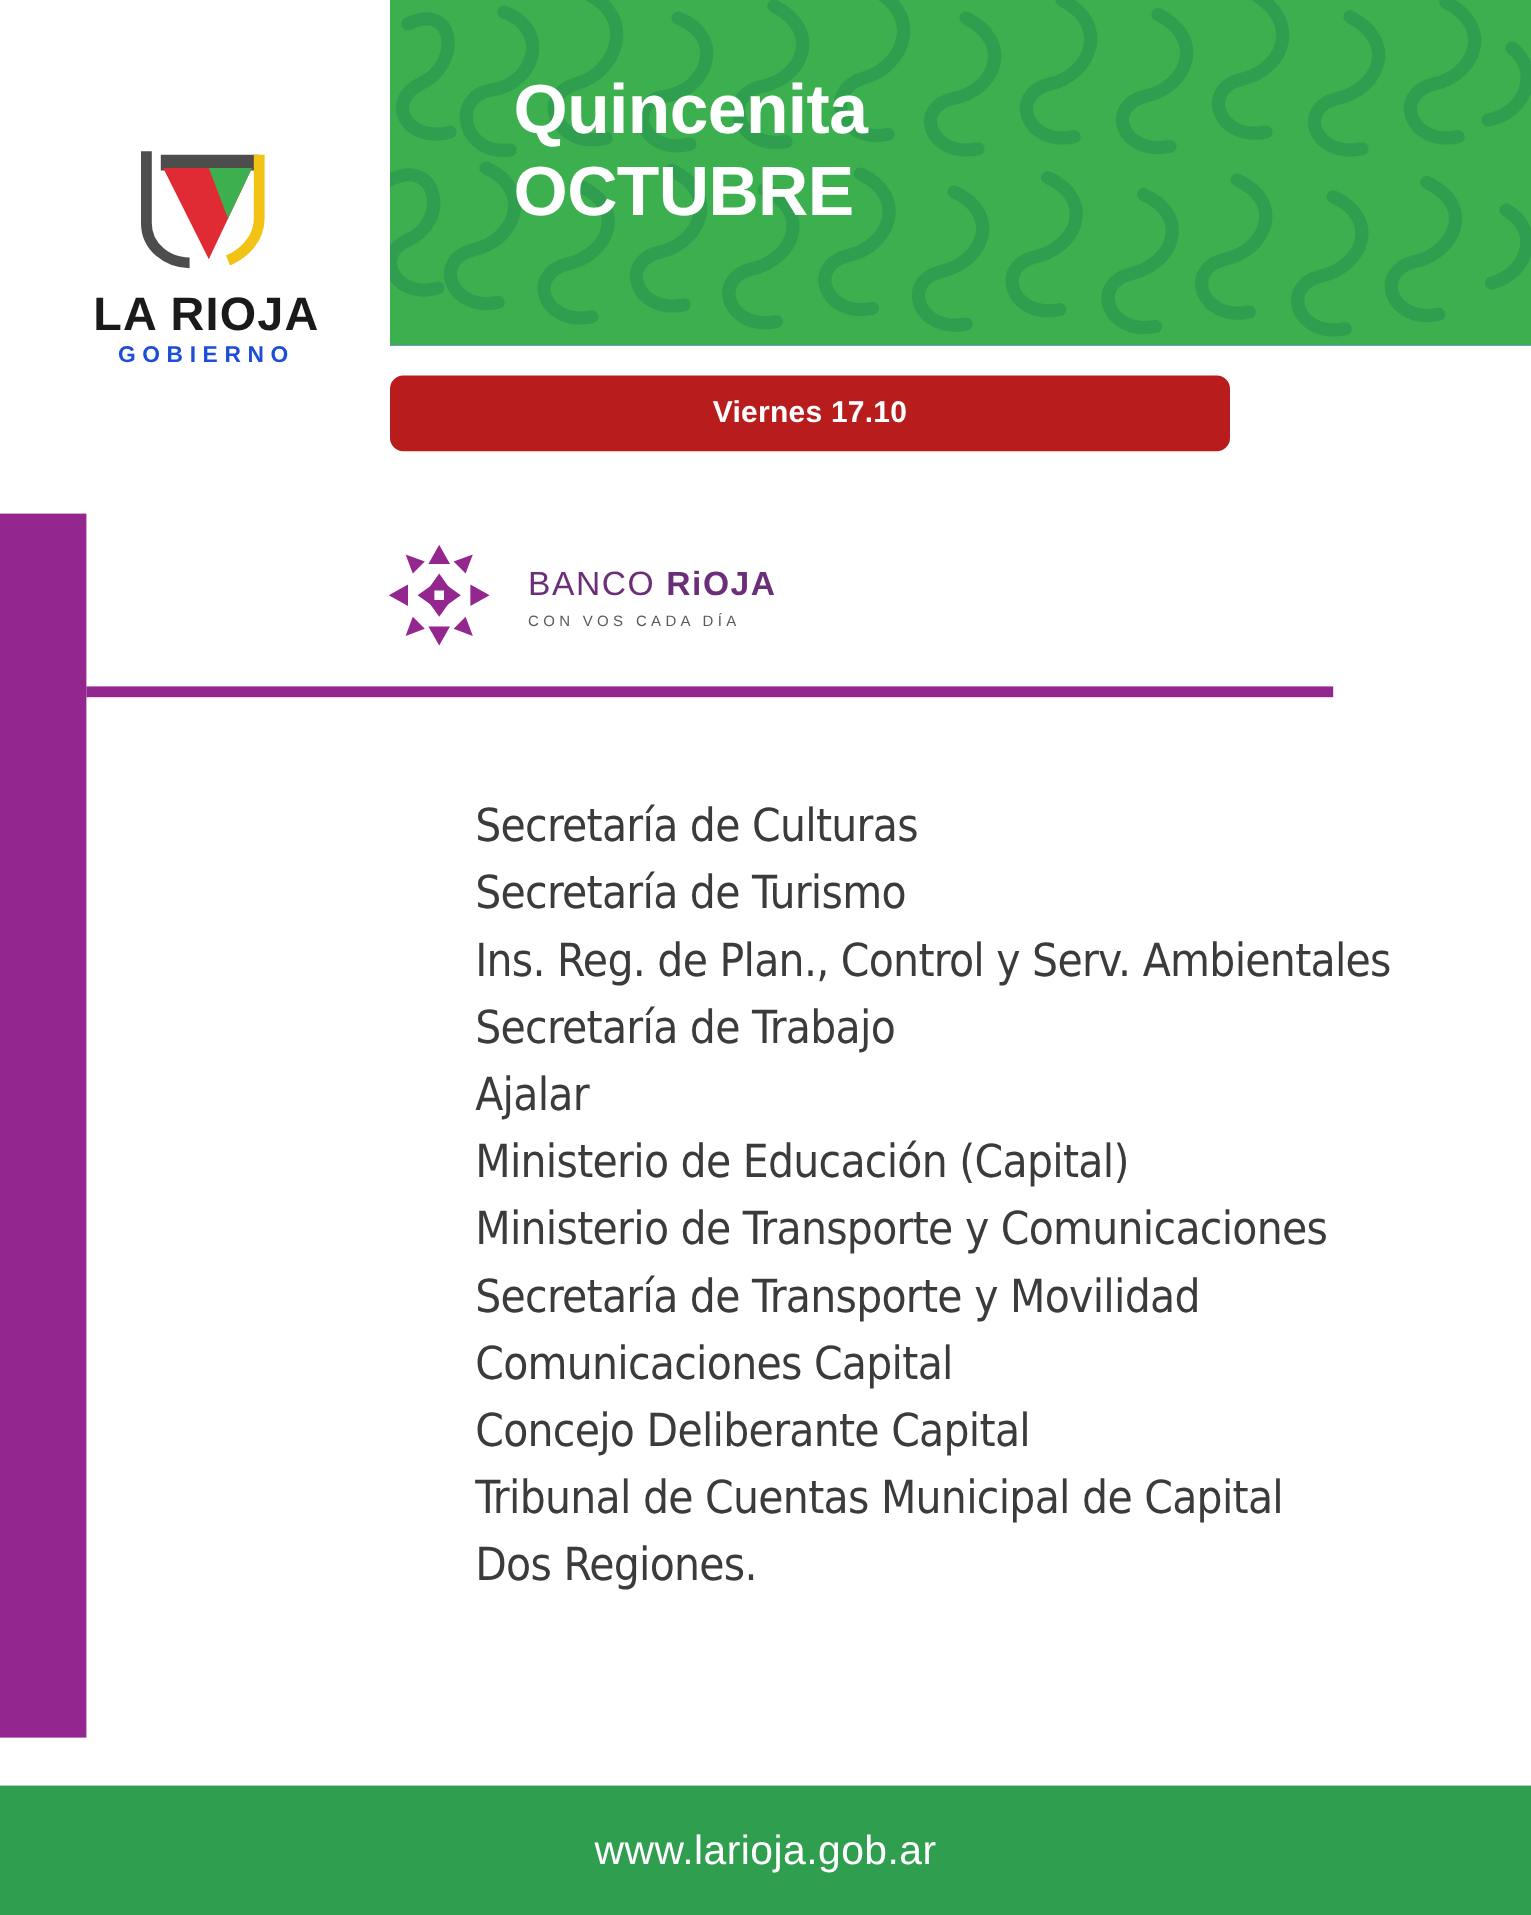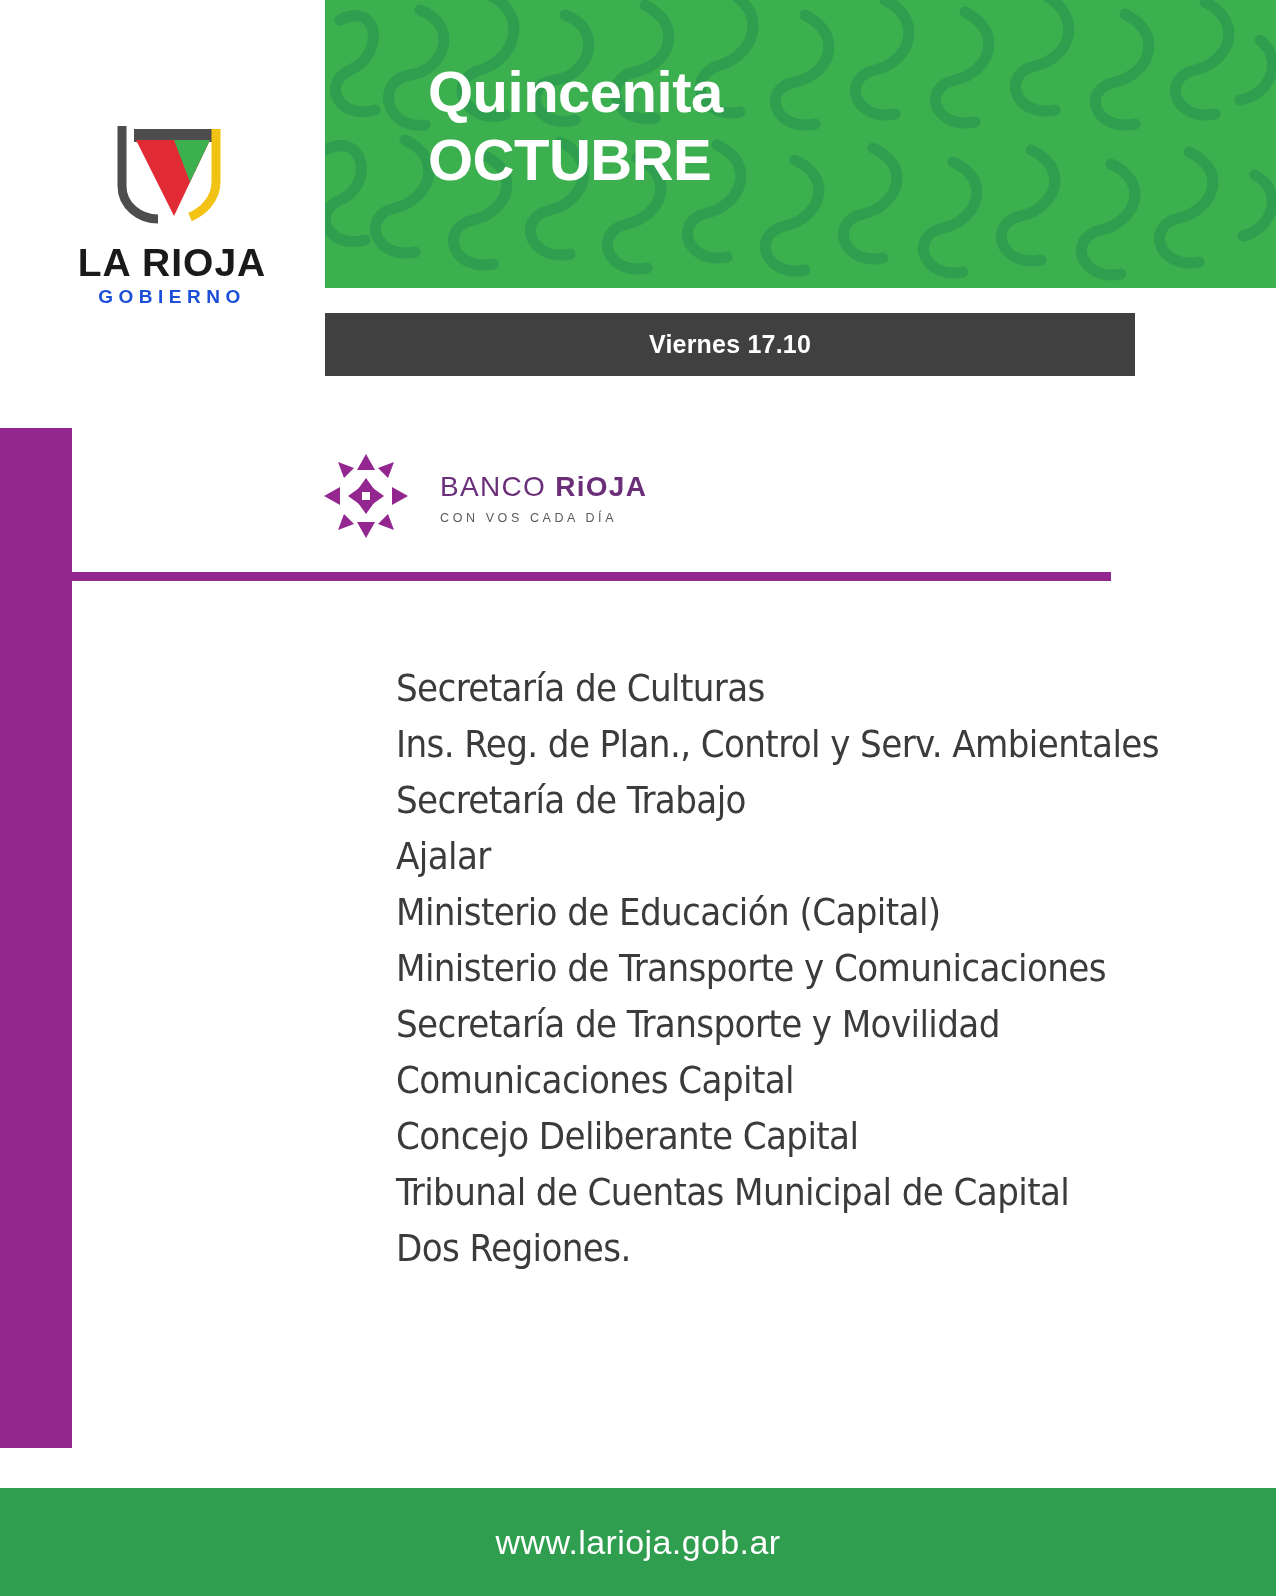--- a/index.html
+++ b/index.html
@@ -44,30 +44,31 @@
   }
   .banner-title .line2 {
     display: block;
   }
 
   
   .date-strip {
     position: absolute;
     left: 325px;
     top: 313px;
-    width: 810px;
+    width: 700px;
     height: 63px;
-    background: #404040;
+    background: #b91c1c;
     color: #ffffff;
     font-weight: bold;
     font-size: 25px;
     display: flex;
     align-items: center;
     justify-content: center;
     letter-spacing: 0.2px;
+    border-radius: 11px;
   }
 
   
   .logo-block {
     position: absolute;
     left: 62px;
     top: 120px;
     width: 220px;
     text-align: center;
   }
@@ -268,20 +269,21 @@
     </svg>
   </div>
   <div class="bank-words">
     <div class="bank-name"><span>BANCO </span><b>RiOJA</b></div>
     <div class="bank-tag">CON VOS CADA DÍA</div>
   </div>
 </div>
 
 <div class="list">
   <div class="list-item">Secretaría de Culturas</div>
+  <div class="list-item">Secretaría de Turismo</div>
   <div class="list-item">Ins. Reg. de Plan., Control y Serv. Ambientales</div>
   <div class="list-item">Secretaría de Trabajo</div>
   <div class="list-item">Ajalar</div>
   <div class="list-item">Ministerio de Educación (Capital)</div>
   <div class="list-item">Ministerio de Transporte y Comunicaciones</div>
   <div class="list-item">Secretaría de Transporte y Movilidad</div>
   <div class="list-item">Comunicaciones Capital</div>
   <div class="list-item">Concejo Deliberante Capital</div>
   <div class="list-item">Tribunal de Cuentas Municipal de Capital</div>
   <div class="list-item">Dos Regiones.</div>

